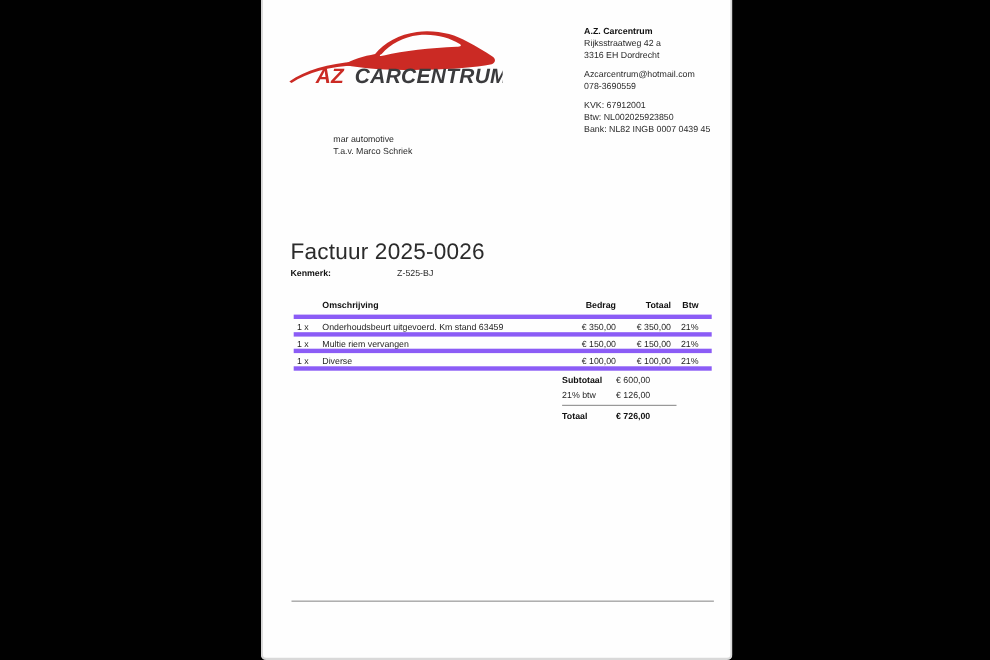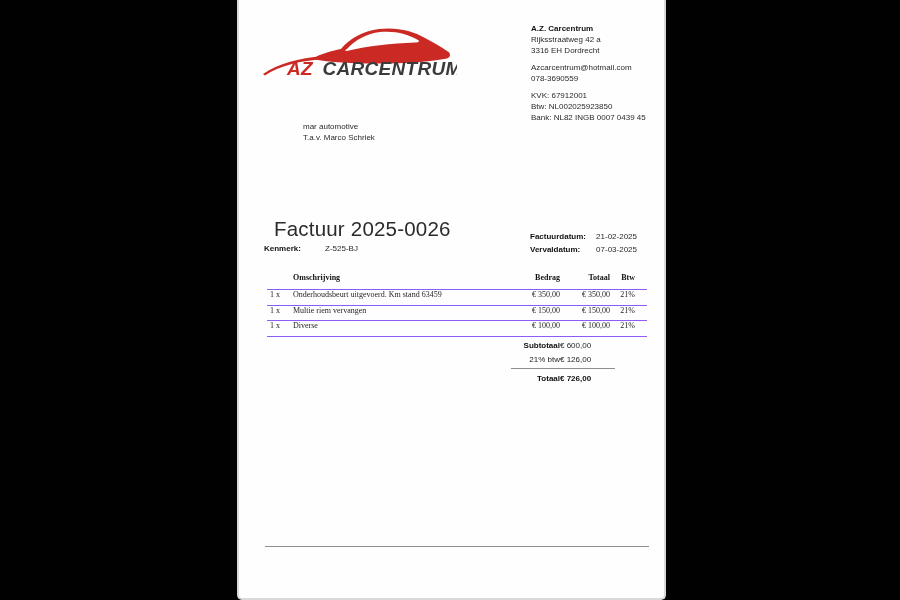--- a/index.html
+++ b/index.html
@@ -27,45 +27,45 @@
   .logo-svg { position: absolute; left: 22px; top: 12px; }
 
   
   .company { left: 292px; top: 23px; }
   .company .gap { height: 6px; }
 
   
   .customer { left: 64px; top: 121px; }
 
   
-  .title { left: 35px; top: 217px; font-size: 20.5px; line-height: 24px; color: #2b2b2b; letter-spacing: 0.2px; }
-  .kenmerk { left: 25px; top: 243px; display: flex; }
+  .title { left: 25px; top: 217px; font-size: 20.5px; line-height: 24px; color: #2b2b2b; letter-spacing: 0.2px; }
+  .kenmerk { left: 25px; top: 243px; display: flex; gap: 36px; }
   .kenmerk .k-label { width: 61px; }
 
   
   .dates { left: 291px; top: 231px; width: 107px; }
   .dates .row { display: flex; line-height: 12.5px; }
   .dates .d-label { flex: 1; text-align: left; }
   .dates .d-value { text-align: right; }
 
   
   .items { left: 28px; top: 273px; width: 380px; font-size: 8px; }
-  .trow { display: flex; border-bottom: 1px solid #8b5cf6; font-family: Liberation Serif, serif; }
+  .trow { display: flex; align-items: flex-end; border-bottom: 4px solid #8b5cf6; }
   .thead { height: 17px; padding-bottom: 4px; }
   .tline { height: 15.5px; padding-bottom: 0; }
   .c-qty { width: 26px; padding-left: 3px; text-align: left; }
   .c-desc { width: 192px; text-align: left; }
   .c-bedrag { width: 75px; text-align: right; }
   .c-totaal { width: 50px; text-align: right; }
   .c-btw { width: 37px; text-align: right; padding-right: 12px; }
 
   
   .totals { left: 272px; top: 339px; width: 104px; font-size: 8px; }
   .totals .row { display: flex; line-height: 13.5px; }
-  .totals .t-label { width: 49px; text-align: right; }
+  .totals .t-label { width: 49px; }
   .totals .t-value { flex: 1; text-align: left; padding-right: 5px; }
   .totals .rule { border-top: 1px solid #8e8e8e; margin-top: 2px; }
   .totals .grand { padding-top: 3px; }
 
   
   .footer-rule { left: 26px; top: 546px; width: 384px; border-top: 1px solid #8e8e8e; }
   .footer-text { left: 26px; top: 551px; width: 396px; }
   .footer-text div { font-size: 8px; line-height: 14px; color: #2a2a2a; }
 </style>
 </head>
@@ -101,30 +101,20 @@
       <div>mar automotive</div>
       <div>T.a.v. Marco Schriek</div>
     </div>
 
     <div class="abs title">Factuur 2025-0026</div>
     <div class="abs sm kenmerk">
       <span class="b k-label">Kenmerk:</span>
       <span>Z-525-BJ</span>
     </div>
 
-    <div class="abs sm dates">
-      <div class="row">
-        <span class="b d-label">Factuurdatum:</span>
-        <span class="d-value">21-02-2025</span>
-      </div>
-      <div class="row">
-        <span class="b d-label">Vervaldatum:</span>
-        <span class="d-value">07-03-2025</span>
-      </div>
-    </div>
 
     <div class="abs items">
       <div class="trow thead">
         <span class="c-qty"></span>
         <span class="c-desc b">Omschrijving</span>
         <span class="c-bedrag b">Bedrag</span>
         <span class="c-totaal b">Totaal</span>
         <span class="c-btw b">Btw</span>
       </div>
       <div class="trow tline">

